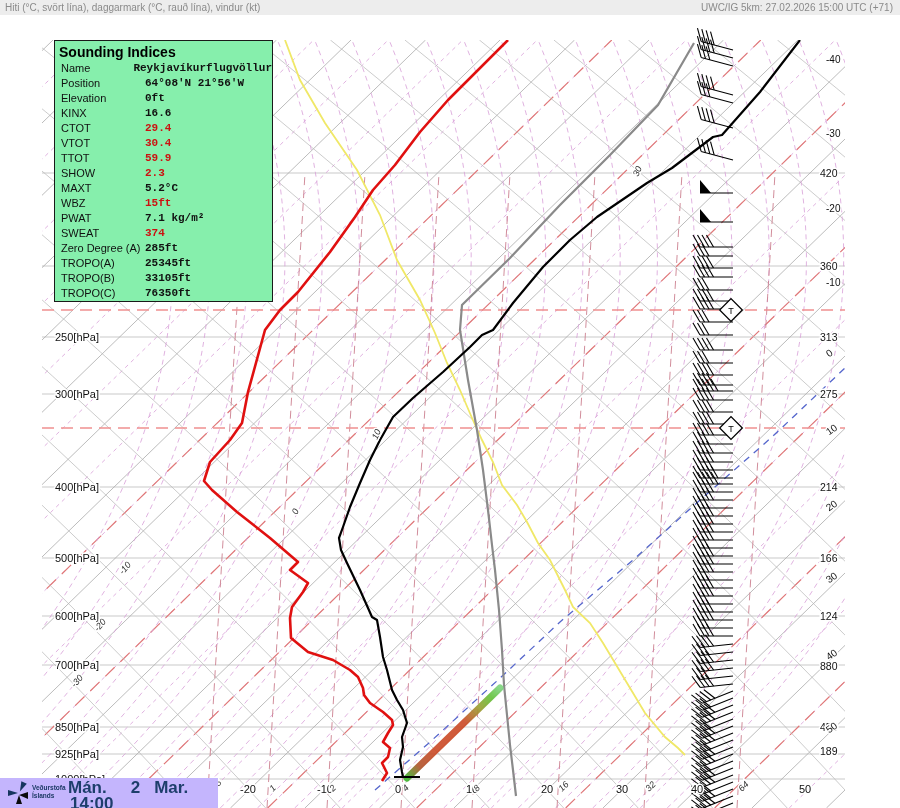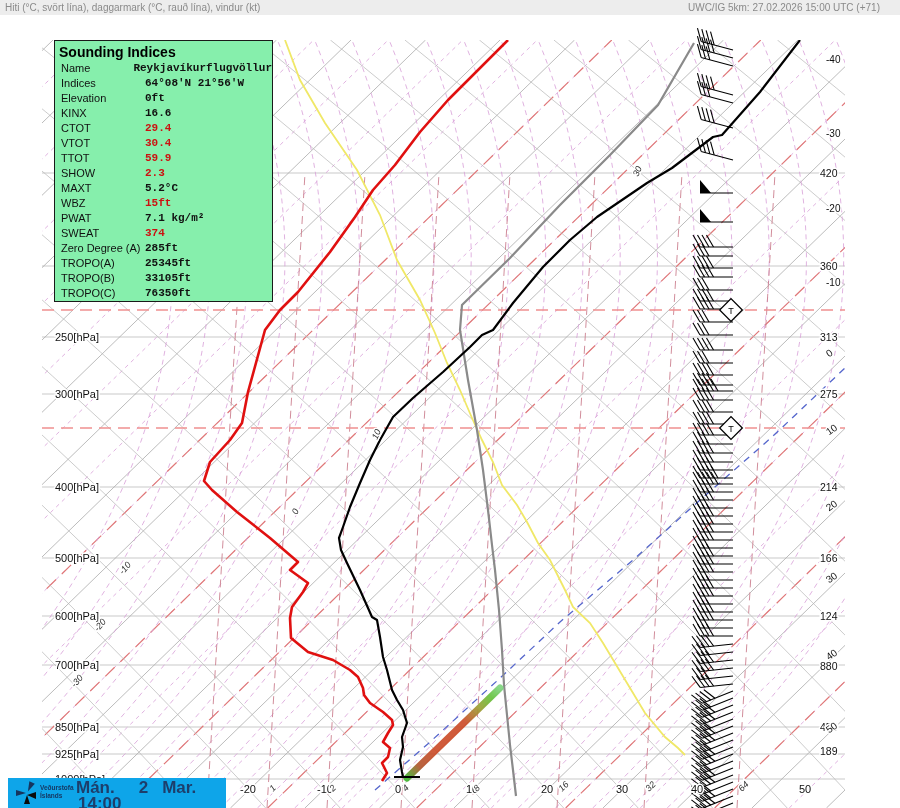--- a/index.html
+++ b/index.html
@@ -1,30 +1,30 @@
 <!DOCTYPE html>
 <html><head>
 <meta charset="utf-8">
 <style>
   html,body{margin:0;padding:0;background:#fff;}
   #app{position:relative;width:900px;height:808px;overflow:hidden;background:#fff;
        font-family:"Liberation Sans","DejaVu Sans",sans-serif;padding-left:15px;}
   #topbar{position:absolute;left:0;top:0;width:900px;height:15px;background:#ededed;
           color:#8a8a8a;font-size:10px;line-height:15px;}
   #topbar .lt{position:absolute;left:5px;top:0;}
-  #topbar .rt{position:absolute;right:20px;top:0;text-align:right;}
+  #topbar .rt{position:absolute;right:7px;top:0;text-align:right;}
   #chartsvg{position:absolute;left:0;top:0;}
   #indices{position:absolute;left:54px;top:40px;width:217px;background:#86efac;
            border:1.6px solid #1a1a1a;z-index:5;}
   #indices .title{font-size:14px;font-weight:bold;color:#000;padding:3px 4px 1px 4px;}
   #indices .row{display:flex;font-size:11px;line-height:15px;padding:0 0 0 6px;align-items:center;}
   #indices .row .lbl{width:84px;color:#111;}
   #indices .row .val{font-weight:bold;color:#111;font-family:Liberation Mono, monospace;}
   #indices .row .val.red{color:#cc1111;}
-  #botbar{position:absolute;left:8px;top:778px;width:218px;height:30px;background:#0ea5e9;z-index:6;}
+  #botbar{position:absolute;left:0;top:778px;width:218px;height:30px;background:#c4b5fd;z-index:6;}
   #botbar .date{position:absolute;left:68px;top:0px;font-size:17px;font-weight:bold;
                 color:#1d3e6b;white-space:nowrap;}
   #botbar .date .d2{margin-left:24px;}
   #botbar .date .d3{margin-left:14px;}
   #botbar .time{position:absolute;left:70px;top:16px;font-size:17px;font-weight:bold;color:#1d3e6b;}
   #logo{position:absolute;left:6px;top:2px;width:60px;height:26px;}
   #logo .ltxt{position:absolute;left:26px;top:4px;font-size:6.5px;font-weight:bold;
               color:#16355f;line-height:7.5px;}
 </style>
 </head>
@@ -751,21 +751,21 @@
     </svg>
 
 <div id="indices">
   <div class="title">Sounding Indices</div>
   <div id="idxrows">
         <div class="row">
           <span class="lbl">Name</span>
           <span class="val">Reykjavíkurflugvöllur</span>
         </div>
         <div class="row">
-          <span class="lbl">Indices</span>
+          <span class="lbl">Position</span>
           <span class="val">64°08'N 21°56'W</span>
         </div>
         <div class="row">
           <span class="lbl">Elevation</span>
           <span class="val">0ft</span>
         </div>
         <div class="row">
           <span class="lbl">KINX</span>
           <span class="val">16.6</span>
         </div>

